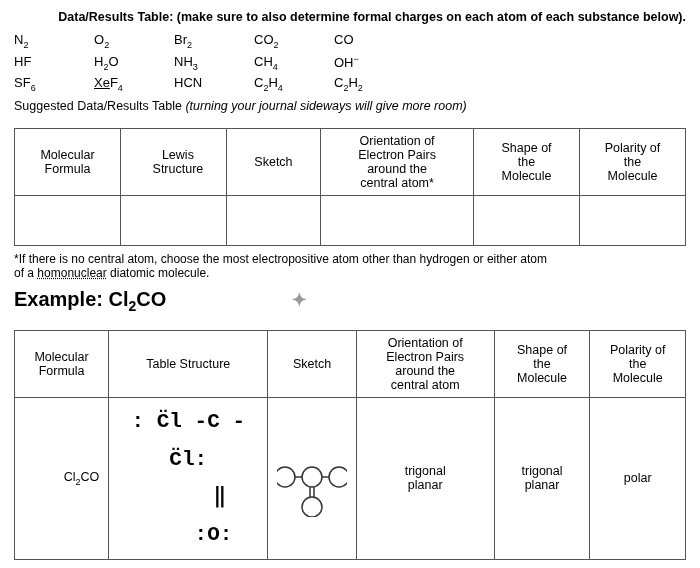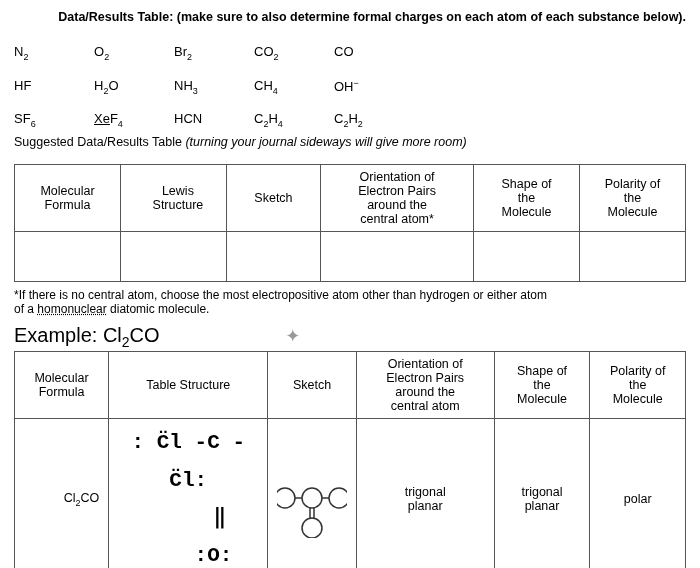--- a/index.html
+++ b/index.html
@@ -18,21 +18,20 @@
       text-align: right;
     }
     .substances-grid {
       display: grid;
       grid-template-columns: 80px 80px 80px 80px 80px;
       gap: 4px 0;
       margin-bottom: 6px;
     }
     .substance-item {
       font-size: 13px;
-      margin-top: 12px;
     }
     .suggested-note {
       font-size: 12.5px;
       margin-bottom: 15px;
     }
     .suggested-note em { font-style: italic; }
     
     .upper-table {
       border-collapse: collapse;
       width: 100%;
@@ -53,22 +52,22 @@
     .upper-table td:nth-child(3) { width: 80px; }
     .upper-table td:nth-child(4) { width: 130px; }
     .upper-table td:nth-child(5) { width: 90px; }
     .upper-table td:nth-child(6) { width: 90px; }
     .footnote {
       font-size: 12px;
       margin: 5px 0 8px 0;
     }
     .example-title {
       font-size: 20px;
-      font-weight: normal;
-      margin-bottom: 1px;
+      font-weight: bold;
+      margin-bottom: 16px;
     }
     .example-title .subscript { font-size: 14px; vertical-align: sub; }
     
     .lower-table {
       border-collapse: collapse;
       width: 100%;
     }
     .lower-table td, .lower-table th {
       border: 1px solid #555;
       padding: 5px 6px;

